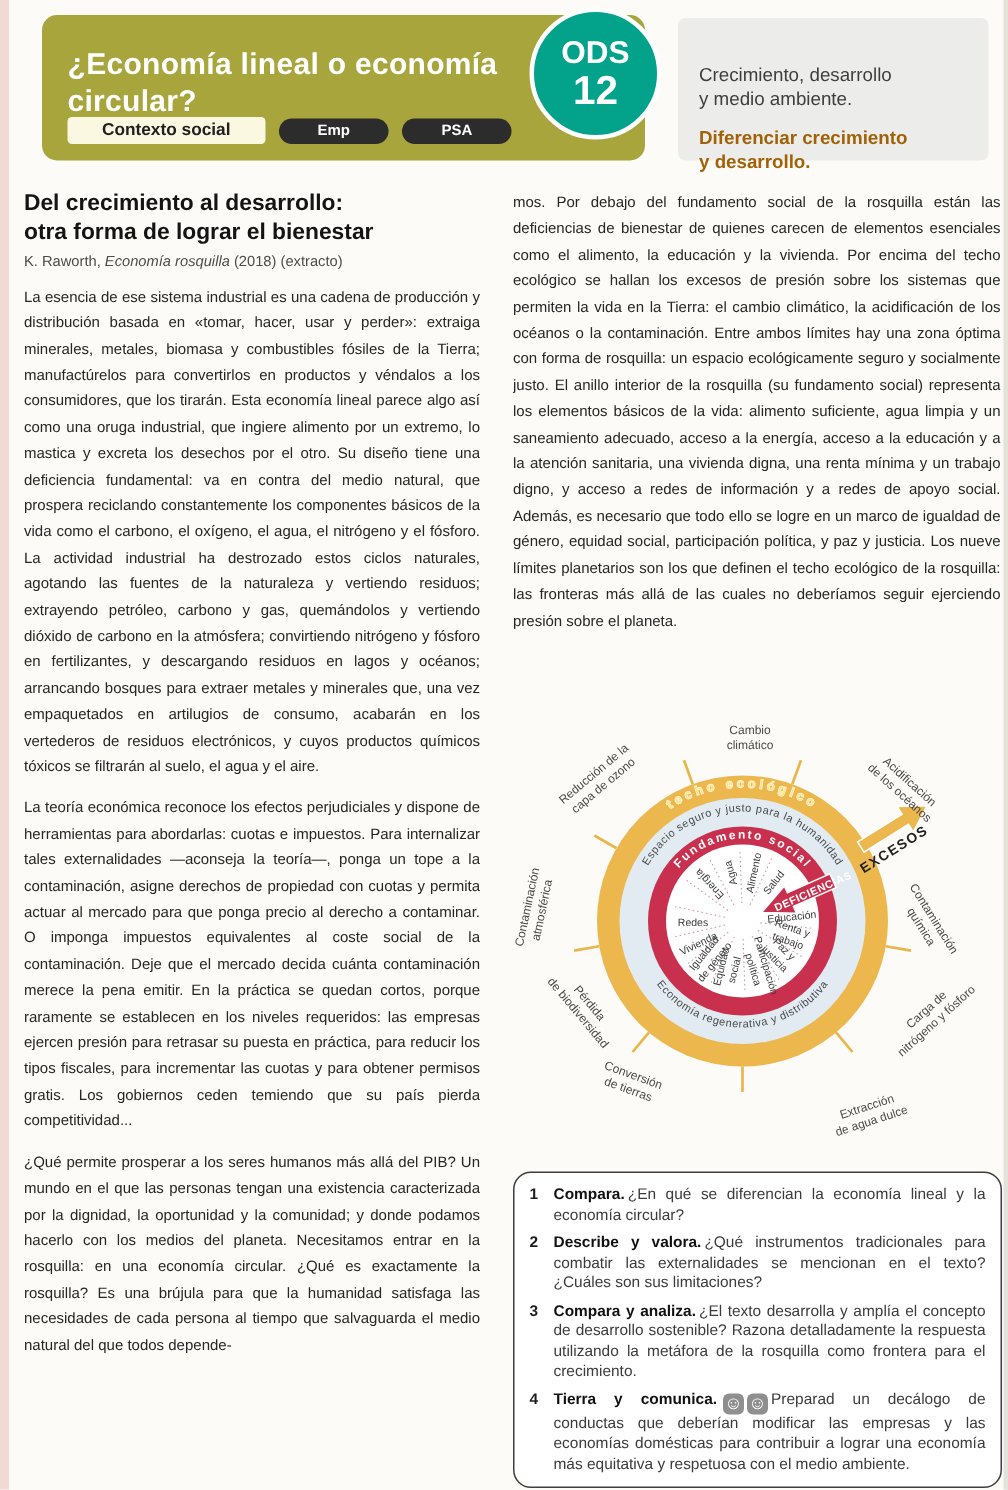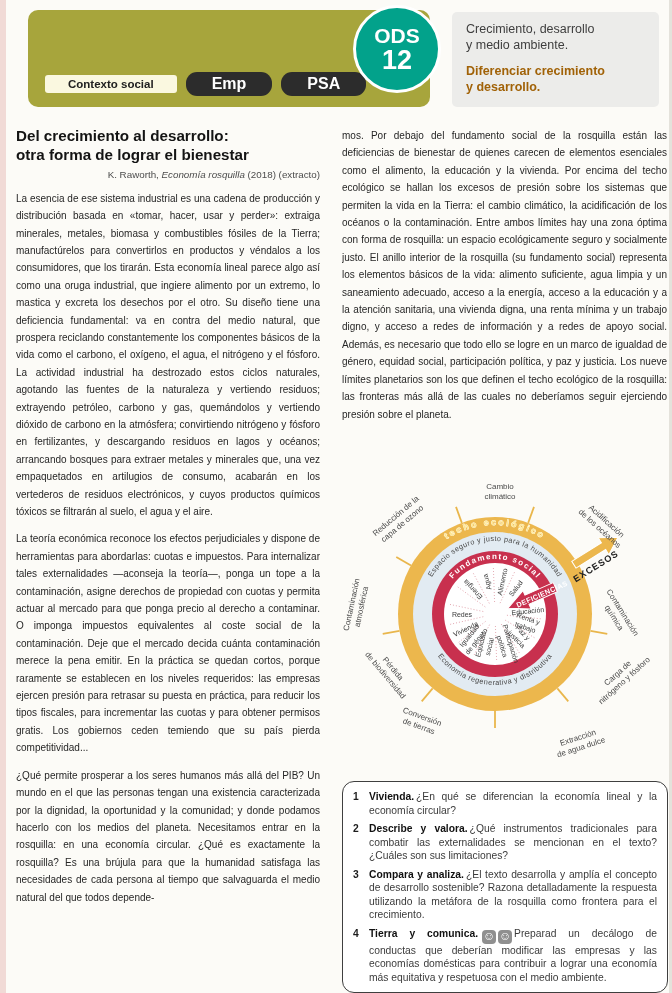--- a/index.html
+++ b/index.html
@@ -6,32 +6,32 @@
   body{width:672px;height:993px;overflow:hidden;background:#fbfaf5;font-family:"Liberation Sans",sans-serif;}
   .page{position:relative;width:672px;height:993px;background:#fcfbf7;}
   .edge-left{position:absolute;left:0;top:0;width:6px;height:993px;background:#f1dad6;}
   .edge-right{position:absolute;right:0;top:0;width:3px;height:993px;background:#e4e2db;}
 
   
   .title-box{position:absolute;left:28px;top:10px;width:402px;height:97px;background:#a7a53c;border-radius:10px;}
   .page-title{position:absolute;left:17px;top:8px;width:320px;color:#fff;font-size:20px;font-weight:bold;line-height:1.22;white-space:pre-line;letter-spacing:.2px;}
   .tag-row{position:absolute;left:17px;bottom:11px;display:flex;gap:9px;align-items:center;}
   .tag-cream{background:#faf8e0;color:#202020;font-size:11.5px;font-weight:bold;padding:3px 23px;border-radius:3px;}
-  .tag-dark{background:#2c2c2c;color:#fff;font-size:16px;font-weight:bold;padding:3px 26px;border-radius:11px;}
+  .tag-dark{background:#2c2c2c;color:#fff;font-size:10px;font-weight:bold;padding:3px 26px;border-radius:11px;}
   .ods-badge{position:absolute;left:353px;top:5px;width:88px;height:88px;border-radius:50%;background:#02a28b;border:3px solid #fff;box-sizing:border-box;text-align:center;color:#fff;font-weight:bold;}
   .ods-label{display:block;margin-top:17px;font-size:21px;line-height:1;}
   .ods-number{display:block;font-size:27px;line-height:1.05;}
-  .topic-box{position:absolute;left:452px;top:12px;width:207px;height:95px;background:#ececea;border-radius:5px;box-sizing:border-box;padding:9px 14px;}
+  .topic-box{position:absolute;left:452px;top:12px;width:207px;height:95px;background:#ececea;border-radius:5px;box-sizing:border-box;padding:30px 14px;}
   .topic-text{font-size:12.5px;color:#3e3e3e;line-height:1.3;white-space:pre-line;margin:0;}
   .objective-text{font-size:12.5px;color:#a16207;font-weight:bold;line-height:1.3;white-space:pre-line;margin:9px 0 0 0;}
 
   
   .left-col{position:absolute;left:16px;top:127px;width:304px;max-height:860px;overflow:hidden;}
   .article-heading{font-size:15.2px;font-weight:bold;color:#141414;line-height:1.24;white-space:pre-line;margin:0;}
-  .source-line{margin:4px 0 0 0;font-size:9.8px;color:#4c4c4c;text-align:right;}
+  .source-line{margin:4px 0 0 0;font-size:9.8px;color:#4c4c4c;}
   .body-text{font-family:Liberation Sans, sans-serif;font-size:10px;line-height:17.4px;color:#262626;text-align:justify;margin:10px 0 0 0;}
   .right-para{position:absolute;left:342px;top:127px;width:325px;max-height:372px;overflow:hidden;margin:0;}
   .right-para p{margin:0;}
 
   
   .diagram-wrap{position:absolute;left:340px;top:478px;width:324px;height:300px;}
   svg text{font-family:"Liberation Sans",sans-serif;}
   .soc{font-size:7px;fill:#3a3a3a;text-anchor:middle;}
   .bound{font-size:8px;fill:#4a4a4a;text-anchor:middle;}
   .ring-techo{font-size:8.5px;font-weight:bold;fill:#ffe68a;letter-spacing:2.5px;stroke:#fff;stroke-width:.7;paint-order:stroke;}
@@ -54,20 +54,22 @@
   .smiley{display:inline-block;width:14px;height:14px;background:#8f8f8f;border-radius:4px;color:#fff;font-size:12px;line-height:13px;text-align:center;}
 </style>
 </head>
 <body>
 
 <div class="page">
   <div class="edge-left"></div>
   <div class="edge-right"></div>
 
   <div class="title-box">
+    <h1 class="page-title">¿Economía lineal o economía
+circular?</h1>
     <div class="tag-row">
       <span class="tag-cream">Contexto social</span>
       <span class="tag-dark">Emp</span>
       <span class="tag-dark">PSA</span>
     </div>
   </div>
   <div class="ods-badge">
     <span class="ods-label">ODS</span>
     <span class="ods-number">12</span>
   </div>
@@ -223,21 +225,21 @@
       <g transform="translate(18,127) rotate(-78)">
           <text class="bound" y="-4">Contaminación</text>
           <text class="bound" y="6">atmosférica</text>
         </g>
     </svg>
   </div>
 
   <div class="activities">
     <div class="act-item">
       <span class="act-num">1</span>
-      <p class="act-text"><b class="act-lead">Vivienda.</b><span>¿En qué se diferencian la economía lineal y la economía circular?</span></p>
+      <p class="act-text"><b class="act-lead">Compara.</b><span>¿En qué se diferencian la economía lineal y la economía circular?</span></p>
     </div>
     <div class="act-item">
       <span class="act-num">2</span>
       <p class="act-text"><b class="act-lead">Describe y valora.</b><span>¿Qué instrumentos tradicionales para combatir las externalidades se mencionan en el texto? ¿Cuáles son sus limitaciones?</span></p>
     </div>
     <div class="act-item">
       <span class="act-num">3</span>
       <p class="act-text"><b class="act-lead">Compara y analiza.</b><span>¿El texto desarrolla y amplía el concepto de desarrollo sostenible? Razona detalladamente la respuesta utilizando la metáfora de la rosquilla como frontera para el crecimiento.</span></p>
     </div>
     <div class="act-item">

